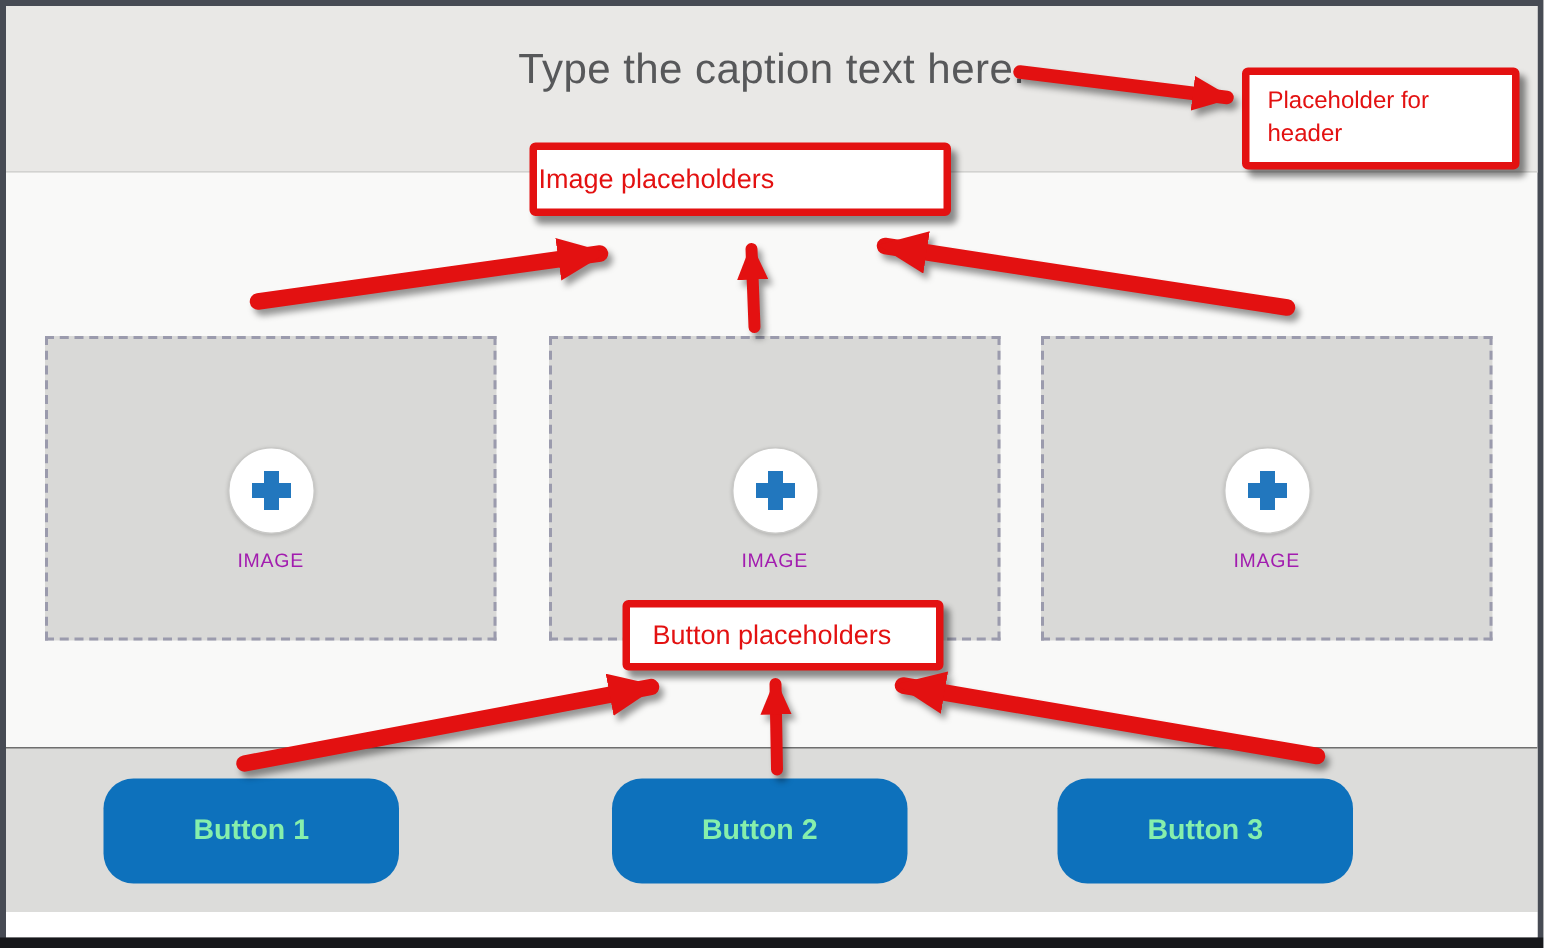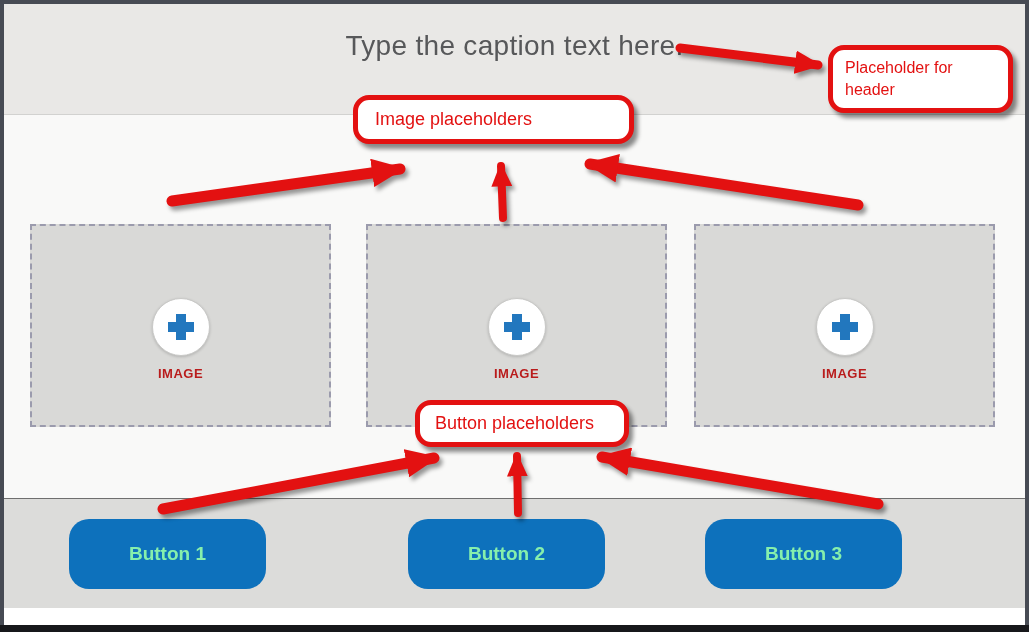--- a/index.html
+++ b/index.html
@@ -47,44 +47,44 @@
   }
   .ph-1 { left:26px; } .ph-2 { left:362px; } .ph-3 { left:690px; }
   .add-circle {
     margin-top:72px; width:58px; height:58px; border-radius:50%;
     background:#ffffff; border:1px solid #c9c9c7;
     box-shadow:0 1px 3px rgba(0,0,0,0.18);
     display:flex; align-items:center; justify-content:center;
   }
   .plus-icon { color:var(--plus-blue,#2277be); display:block; }
   .ph-label {
-    margin-top:10px; font-size:13px; font-weight:700;
-    letter-spacing:0.5px; color:#b91c1c;
+    margin-top:10px; font-size:13px; font-weight:400;
+    letter-spacing:0.5px; color:#a21caf;
   }
 
   
   .app-btn {
     position:absolute; top:515px; width:197px; height:70px;
     background:var(--button-blue,#0d71bc); border:none; border-radius:20px;
     color:#86efac; font-size:19px; font-weight:600;
     font-family:"Liberation Sans","DejaVu Sans",sans-serif;
     cursor:pointer;
   }
   .btn-1 { left:65px; } .btn-2 { left:404px; } .btn-3 { left:701px; }
 
   
   .note {
     position:absolute; background:#ffffff;
-    border:5px solid var(--annotation-red,#e31111); border-radius:16px;
+    border:5px solid var(--annotation-red,#e31111); border-radius:4px;
     color:var(--annotation-red,#e31111);
     display:flex; align-items:center;
     box-shadow:4px 5px 4px rgba(0,0,0,0.45);
     z-index:5;
   }
-  .note-image  { left:349px; top:91px;  width:281px; height:49px; font-size:18px; padding-left:17px; }
+  .note-image  { left:349px; top:91px;  width:281px; height:49px; font-size:18px; padding-left:1px; }
   .note-button { left:411px; top:396px; width:214px; height:47px; font-size:18px; padding-left:15px; }
   .note-header { left:824px; top:41px;  width:185px; height:68px; font-size:16px; line-height:1.4; padding-left:12px; padding-right:6px; }
 
   
   .arrows {
     position:absolute; left:0; top:0; width:1021px; height:621px;
     pointer-events:none; z-index:6;
     filter:drop-shadow(3px 4px 2px rgba(0,0,0,0.40));
   }
   .arrow { stroke:var(--annotation-red,#e31111); fill:none; stroke-linecap:round; }

